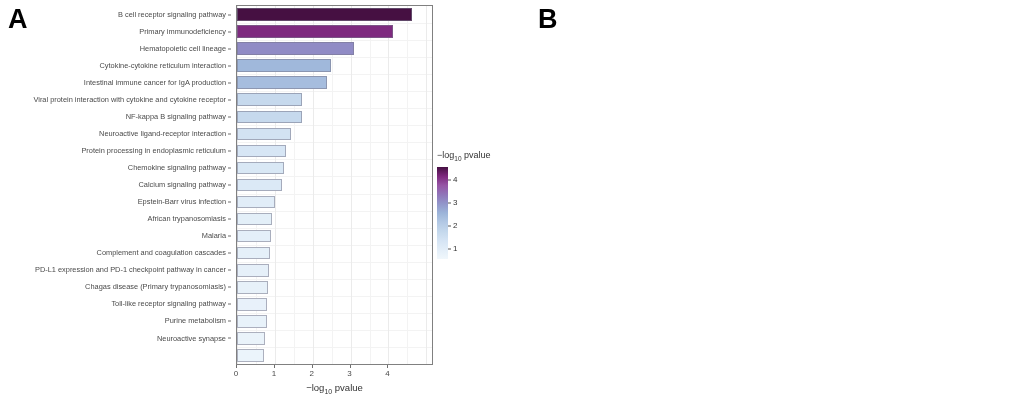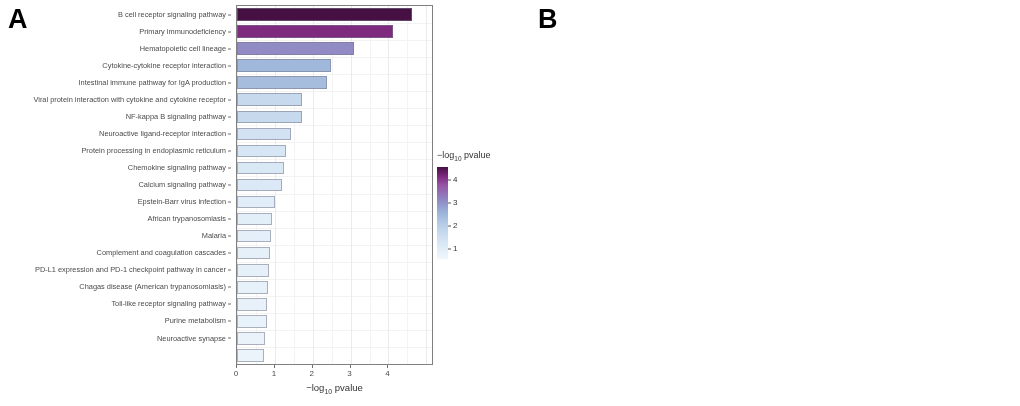--- a/index.html
+++ b/index.html
@@ -127,25 +127,25 @@
         </div>
         <div class="ylabel-row" style="height: 17.0476px;">
           <span class="txt">Primary immunodeficiency</span>
           <span class="tickmark"></span>
         </div>
         <div class="ylabel-row" style="height: 17.0476px;">
           <span class="txt">Hematopoietic cell lineage</span>
           <span class="tickmark"></span>
         </div>
         <div class="ylabel-row" style="height: 17.0476px;">
-          <span class="txt">Cytokine-cytokine receptor interaction</span>
-          <span class="tickmark"></span>
-        </div>
-        <div class="ylabel-row" style="height: 17.0476px;">
-          <span class="txt">Intestinal immune pathway for IgA production</span>
+          <span class="txt">Cytokine-cytokine reticulum interaction</span>
+          <span class="tickmark"></span>
+        </div>
+        <div class="ylabel-row" style="height: 17.0476px;">
+          <span class="txt">Intestinal immune cancer for IgA production</span>
           <span class="tickmark"></span>
         </div>
         <div class="ylabel-row" style="height: 17.0476px;">
           <span class="txt">Viral protein interaction with cytokine and cytokine receptor</span>
           <span class="tickmark"></span>
         </div>
         <div class="ylabel-row" style="height: 17.0476px;">
           <span class="txt">NF-kappa B signaling pathway</span>
           <span class="tickmark"></span>
         </div>
@@ -179,21 +179,21 @@
         </div>
         <div class="ylabel-row" style="height: 17.0476px;">
           <span class="txt">Complement and coagulation cascades</span>
           <span class="tickmark"></span>
         </div>
         <div class="ylabel-row" style="height: 17.0476px;">
           <span class="txt">PD-L1 expression and PD-1 checkpoint pathway in cancer</span>
           <span class="tickmark"></span>
         </div>
         <div class="ylabel-row" style="height: 17.0476px;">
-          <span class="txt">Chagas disease (American trypanosomiasis)</span>
+          <span class="txt">Chagas disease (Primary trypanosomiasis)</span>
           <span class="tickmark"></span>
         </div>
         <div class="ylabel-row" style="height: 17.0476px;">
           <span class="txt">Toll-like receptor signaling pathway</span>
           <span class="tickmark"></span>
         </div>
         <div class="ylabel-row" style="height: 17.0476px;">
           <span class="txt">Purine metabolism</span>
           <span class="tickmark"></span>
         </div>

